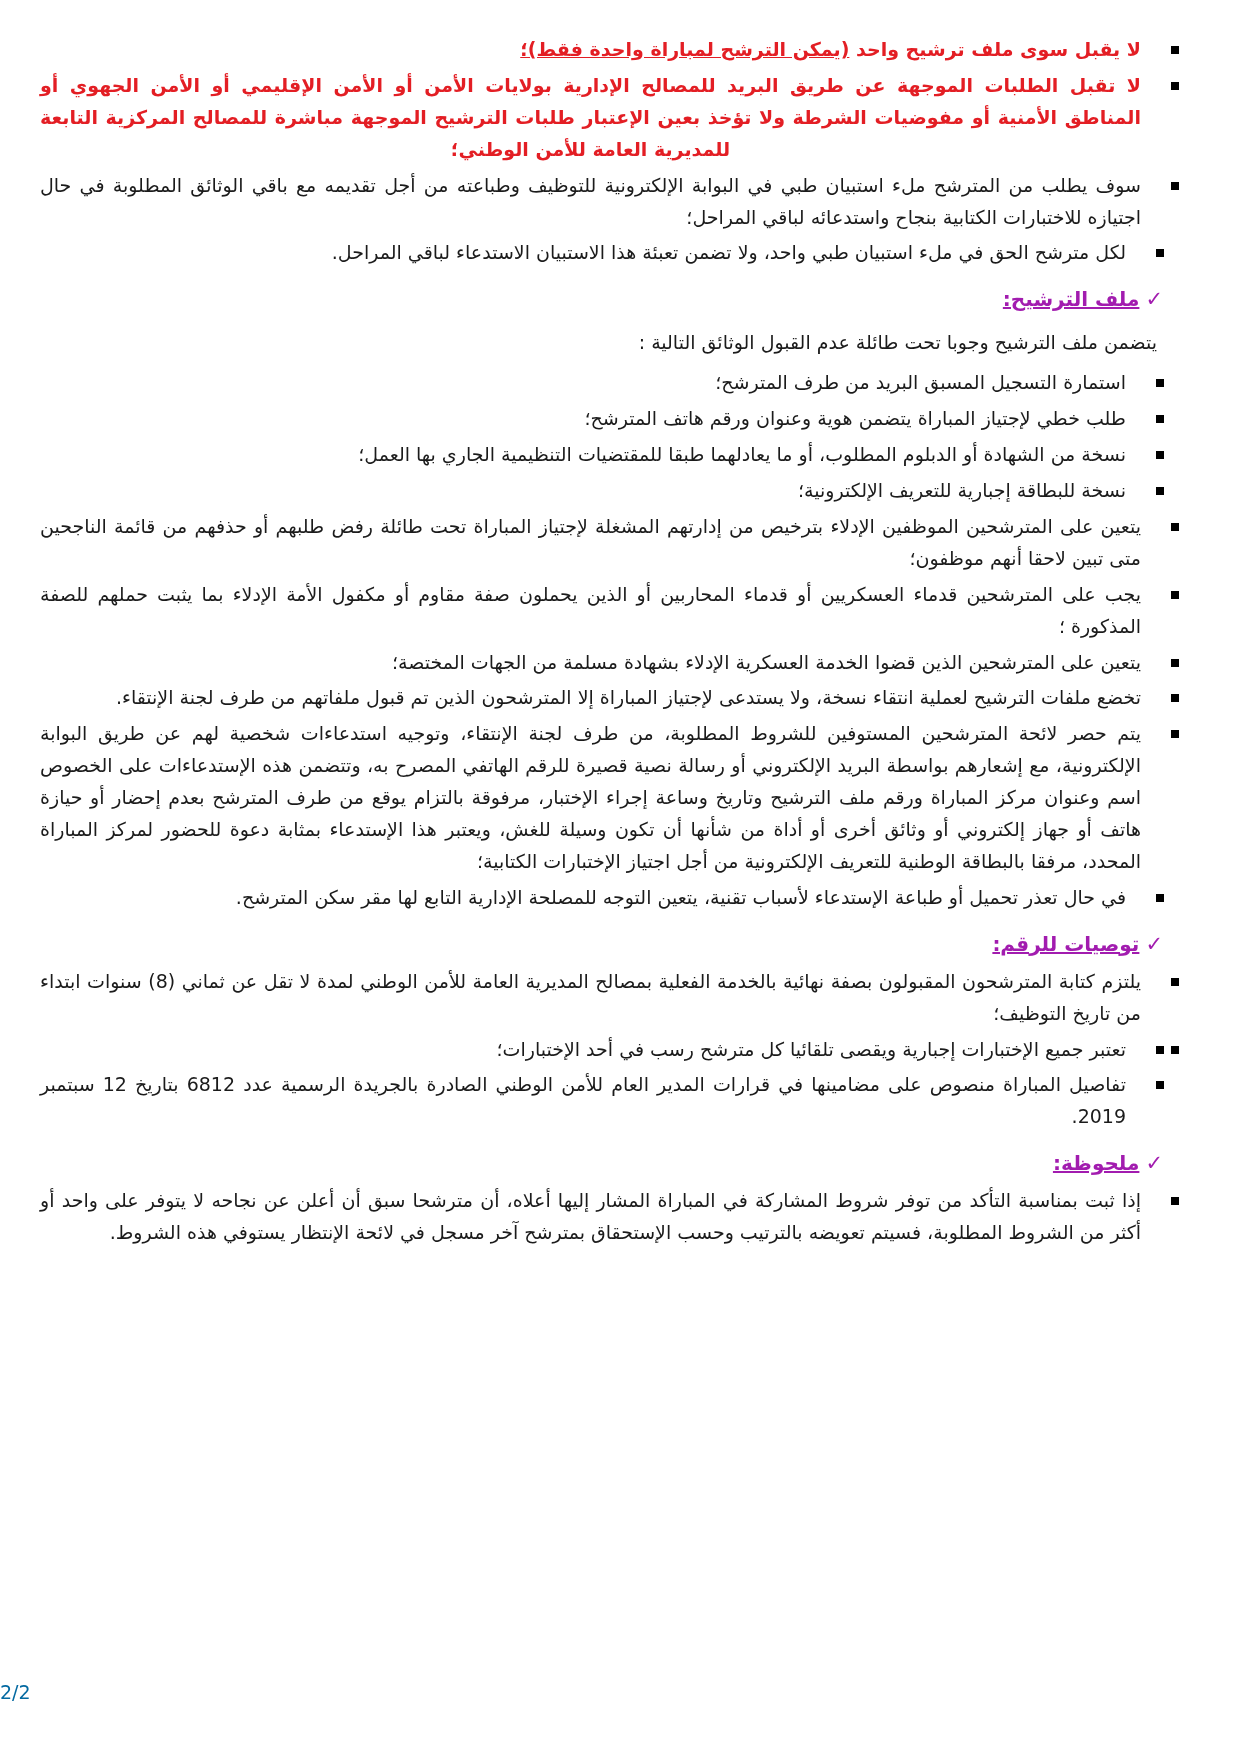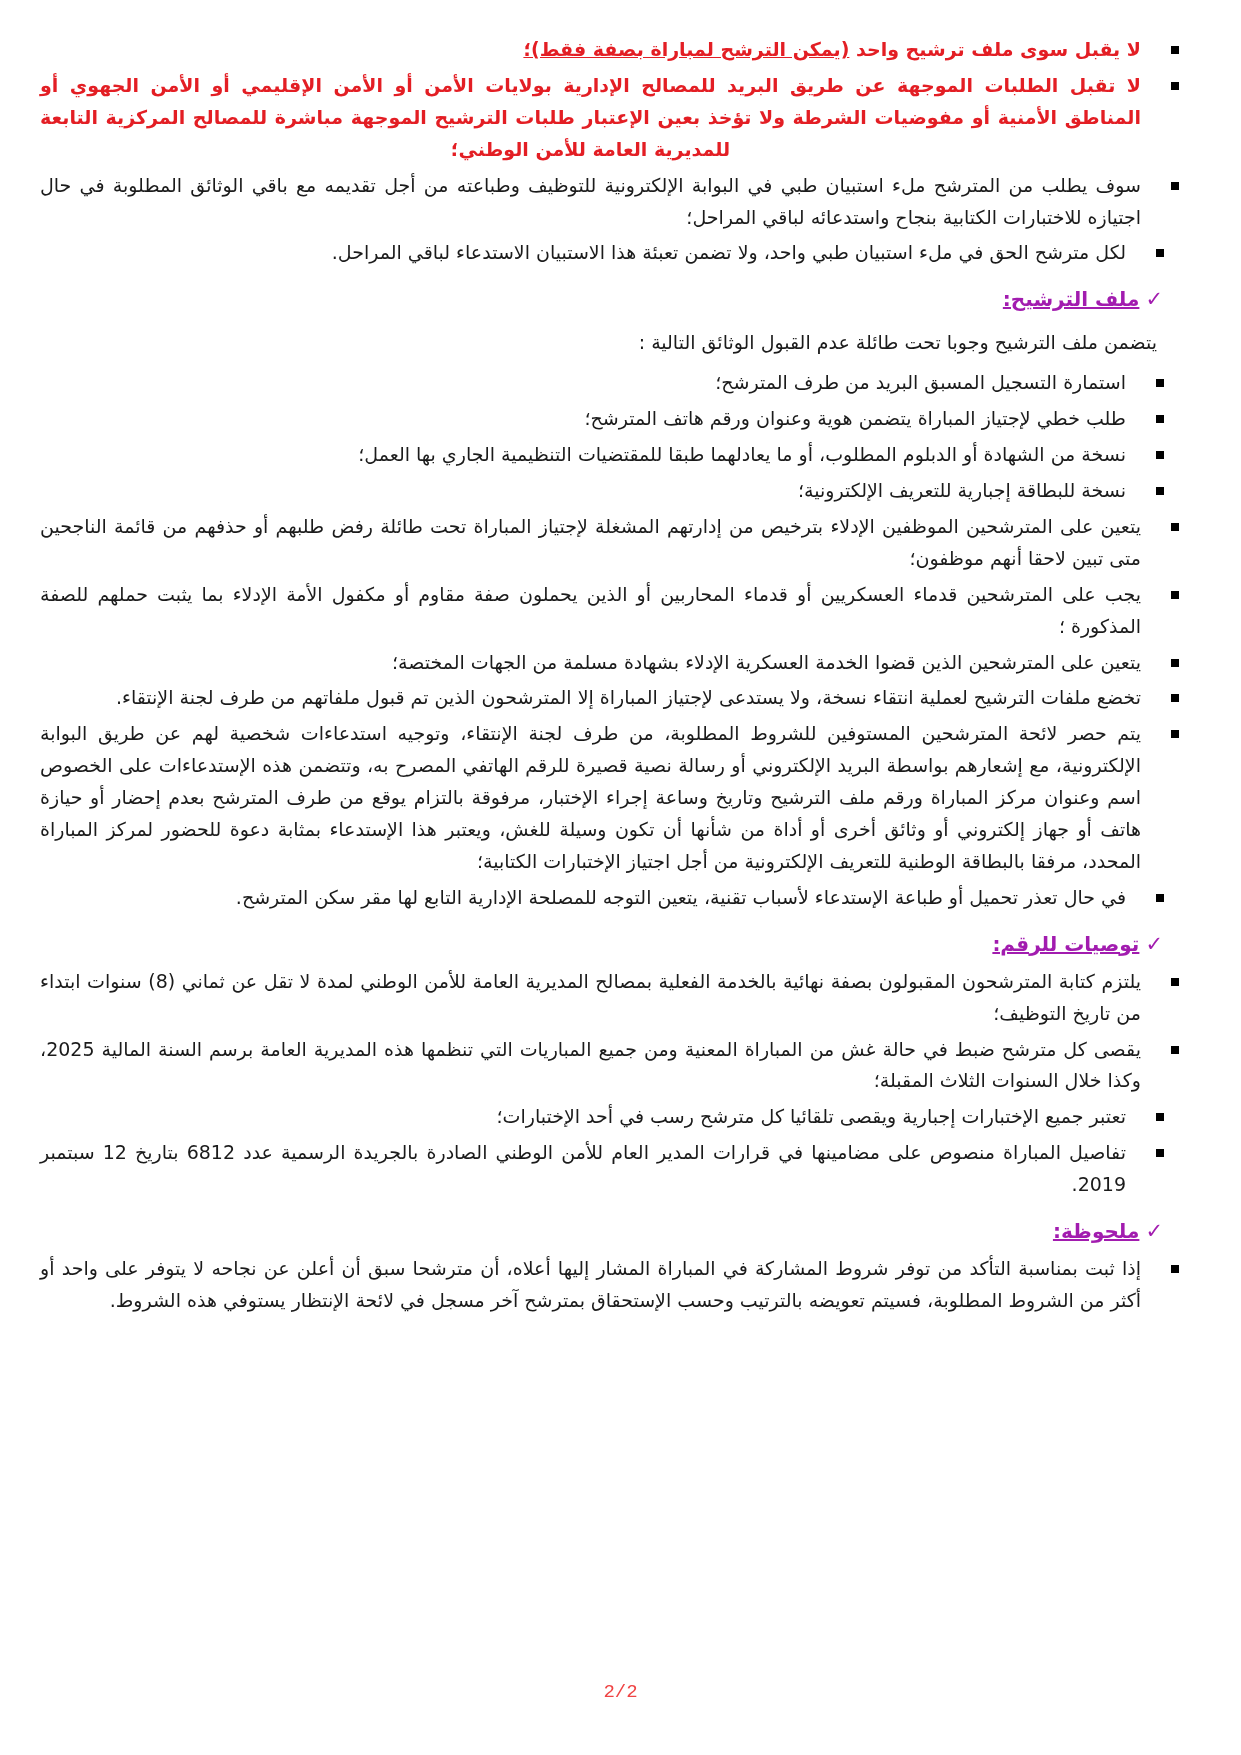--- a/index.html
+++ b/index.html
@@ -56,50 +56,48 @@
     font-size:21px;
     font-weight:bold;
     text-decoration:none;
   }
   .sec-header .sec-title{
     text-decoration:underline;
   }
   .footer{
     position:absolute;
     bottom:52px;left:0;right:0;
-    text-align:center;
     font-size:19px;
-    color:#ef4444;
+    color:#0369a1;
     direction:ltr;
-    font-family:Liberation Mono, monospace;
   }
 </style>
 </head>
 <body>
 
 <div class="page">
   <div class="content" id="doc-content">
-      <div class="item lvl1 red"><span class="sq"></span><span class="txt"><span>لا يقبل سوى ملف ترشيح واحد </span><span class="u">(يمكن الترشح لمباراة بصفة فقط)؛</span></span></div>
+      <div class="item lvl1 red"><span class="sq"></span><span class="txt"><span>لا يقبل سوى ملف ترشيح واحد </span><span class="u">(يمكن الترشح لمباراة واحدة فقط)؛</span></span></div>
       <div class="item lvl1 red center-last"><span class="sq"></span><span class="txt">لا تقبل الطلبات الموجهة عن طريق البريد للمصالح الإدارية بولايات الأمن أو الأمن الإقليمي أو الأمن الجهوي أو المناطق الأمنية أو مفوضيات الشرطة ولا تؤخذ بعين الإعتبار طلبات الترشيح الموجهة مباشرة للمصالح المركزية التابعة للمديرية العامة للأمن الوطني؛</span></div>
       <div class="item lvl1"><span class="sq"></span><span class="txt">سوف يطلب من المترشح ملء استبيان طبي في البوابة الإلكترونية للتوظيف وطباعته من أجل تقديمه مع باقي الوثائق المطلوبة في حال اجتيازه للاختبارات الكتابية بنجاح واستدعائه لباقي المراحل؛</span></div>
       <div class="item lvl2"><span class="sq"></span><span class="txt">لكل مترشح الحق في ملء استبيان طبي واحد، ولا تضمن تعبئة هذا الاستبيان الاستدعاء لباقي المراحل.</span></div>
       <div class="sec-header"><span class="check">✓</span><span class="sec-title">ملف الترشيح:</span></div>
       <div class="para">يتضمن ملف الترشيح وجوبا تحت طائلة عدم القبول الوثائق التالية :</div>
       <div class="item lvl2"><span class="sq"></span><span class="txt">استمارة التسجيل المسبق البريد من طرف المترشح؛</span></div>
       <div class="item lvl2"><span class="sq"></span><span class="txt">طلب خطي لإجتياز المباراة يتضمن هوية وعنوان ورقم هاتف المترشح؛</span></div>
       <div class="item lvl2"><span class="sq"></span><span class="txt">نسخة من الشهادة أو الدبلوم المطلوب، أو ما يعادلهما طبقا للمقتضيات التنظيمية الجاري بها العمل؛</span></div>
       <div class="item lvl2"><span class="sq"></span><span class="txt">نسخة للبطاقة إجبارية للتعريف الإلكترونية؛</span></div>
       <div class="item lvl1"><span class="sq"></span><span class="txt">يتعين على المترشحين الموظفين الإدلاء بترخيص من إدارتهم المشغلة لإجتياز المباراة تحت طائلة رفض طلبهم أو حذفهم من قائمة الناجحين متى تبين لاحقا أنهم موظفون؛</span></div>
       <div class="item lvl1"><span class="sq"></span><span class="txt">يجب على المترشحين قدماء العسكريين أو قدماء المحاربين أو الذين يحملون صفة مقاوم أو مكفول الأمة الإدلاء بما يثبت حملهم للصفة المذكورة ؛</span></div>
       <div class="item lvl1"><span class="sq"></span><span class="txt">يتعين على المترشحين الذين قضوا الخدمة العسكرية الإدلاء بشهادة مسلمة من الجهات المختصة؛</span></div>
       <div class="item lvl1"><span class="sq"></span><span class="txt">تخضع ملفات الترشيح لعملية انتقاء نسخة، ولا يستدعى لإجتياز المباراة إلا المترشحون الذين تم قبول ملفاتهم من طرف لجنة الإنتقاء.</span></div>
       <div class="item lvl1"><span class="sq"></span><span class="txt">يتم حصر لائحة المترشحين المستوفين للشروط المطلوبة، من طرف لجنة الإنتقاء، وتوجيه استدعاءات شخصية لهم عن طريق البوابة الإلكترونية، مع إشعارهم بواسطة البريد الإلكتروني أو رسالة نصية قصيرة للرقم الهاتفي المصرح به، وتتضمن هذه الإستدعاءات على الخصوص اسم وعنوان مركز المباراة ورقم ملف الترشيح وتاريخ وساعة إجراء الإختبار، مرفوقة بالتزام يوقع من طرف المترشح بعدم إحضار أو حيازة هاتف أو جهاز إلكتروني أو وثائق أخرى أو أداة من شأنها أن تكون وسيلة للغش، ويعتبر هذا الإستدعاء بمثابة دعوة للحضور لمركز المباراة المحدد، مرفقا بالبطاقة الوطنية للتعريف الإلكترونية من أجل اجتياز الإختبارات الكتابية؛</span></div>
       <div class="item lvl2"><span class="sq"></span><span class="txt">في حال تعذر تحميل أو طباعة الإستدعاء لأسباب تقنية، يتعين التوجه للمصلحة الإدارية التابع لها مقر سكن المترشح.</span></div>
       <div class="sec-header"><span class="check">✓</span><span class="sec-title">توصيات للرقم:</span></div>
       <div class="item lvl1"><span class="sq"></span><span class="txt">يلتزم كتابة المترشحون المقبولون بصفة نهائية بالخدمة الفعلية بمصالح المديرية العامة للأمن الوطني لمدة لا تقل عن ثماني (8) سنوات ابتداء من تاريخ التوظيف؛</span></div>
-      <div class="item lvl1"><span class="sq"></span><span class="txt">يقصى كل مترشح ضبط في حالة غش من المباراة المعنية ومن جميع المباريات التي تنظمها هذه المديرية العامة برسم السنة المالية 2025، وكذا خلال السنوات الثلاث المقبلة؛</span></div>
+      <div class="item lvl1"><span class="sq"></span></div>
       <div class="item lvl2"><span class="sq"></span><span class="txt">تعتبر جميع الإختبارات إجبارية ويقصى تلقائيا كل مترشح رسب في أحد الإختبارات؛</span></div>
       <div class="item lvl2"><span class="sq"></span><span class="txt">تفاصيل المباراة منصوص على مضامينها في قرارات المدير العام للأمن الوطني الصادرة بالجريدة الرسمية عدد 6812 بتاريخ 12 سبتمبر 2019.</span></div>
       <div class="sec-header"><span class="check">✓</span><span class="sec-title">ملحوظة:</span></div>
       <div class="item lvl1"><span class="sq"></span><span class="txt">إذا ثبت بمناسبة التأكد من توفر شروط المشاركة في المباراة المشار إليها أعلاه، أن مترشحا سبق أن أعلن عن نجاحه لا يتوفر على واحد أو أكثر من الشروط المطلوبة، فسيتم تعويضه بالترتيب وحسب الإستحقاق بمترشح آخر مسجل في لائحة الإنتظار يستوفي هذه الشروط.</span></div>
     </div>
   <div class="footer">2/2</div>
 </div>
 
 </body></html>

